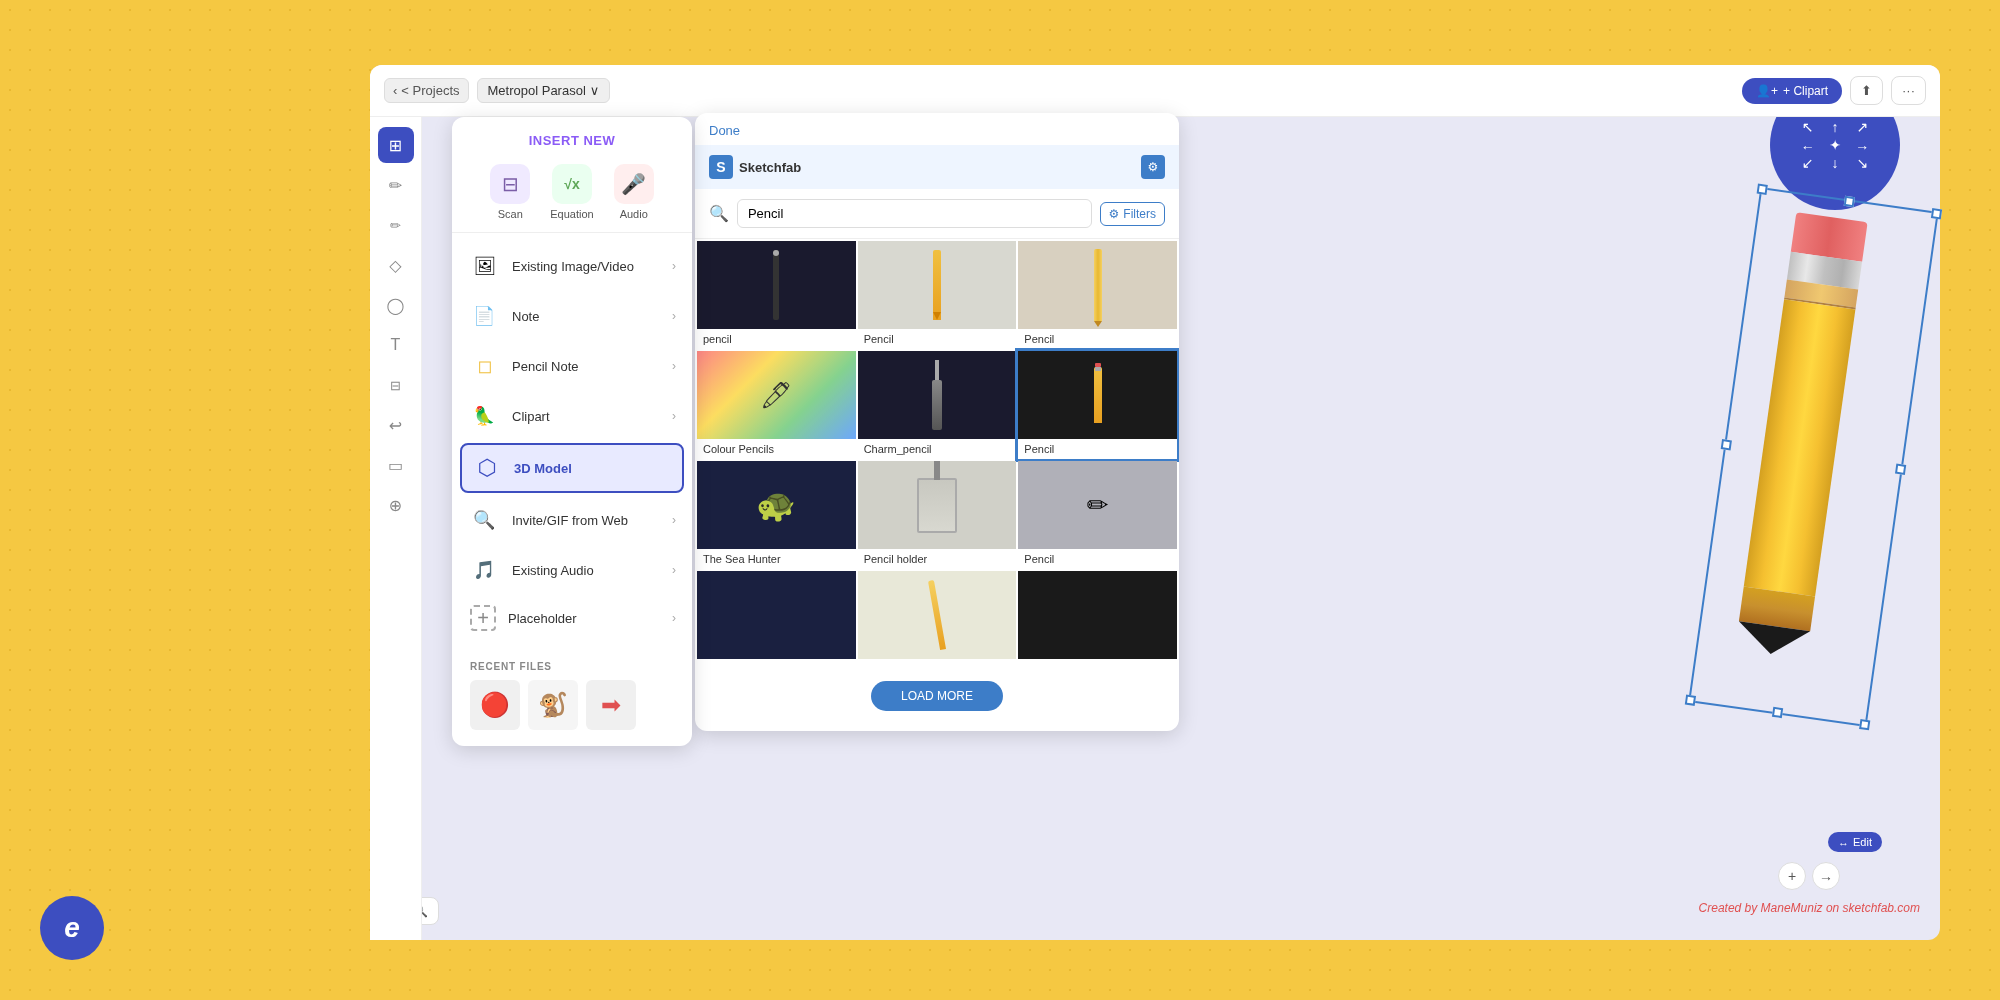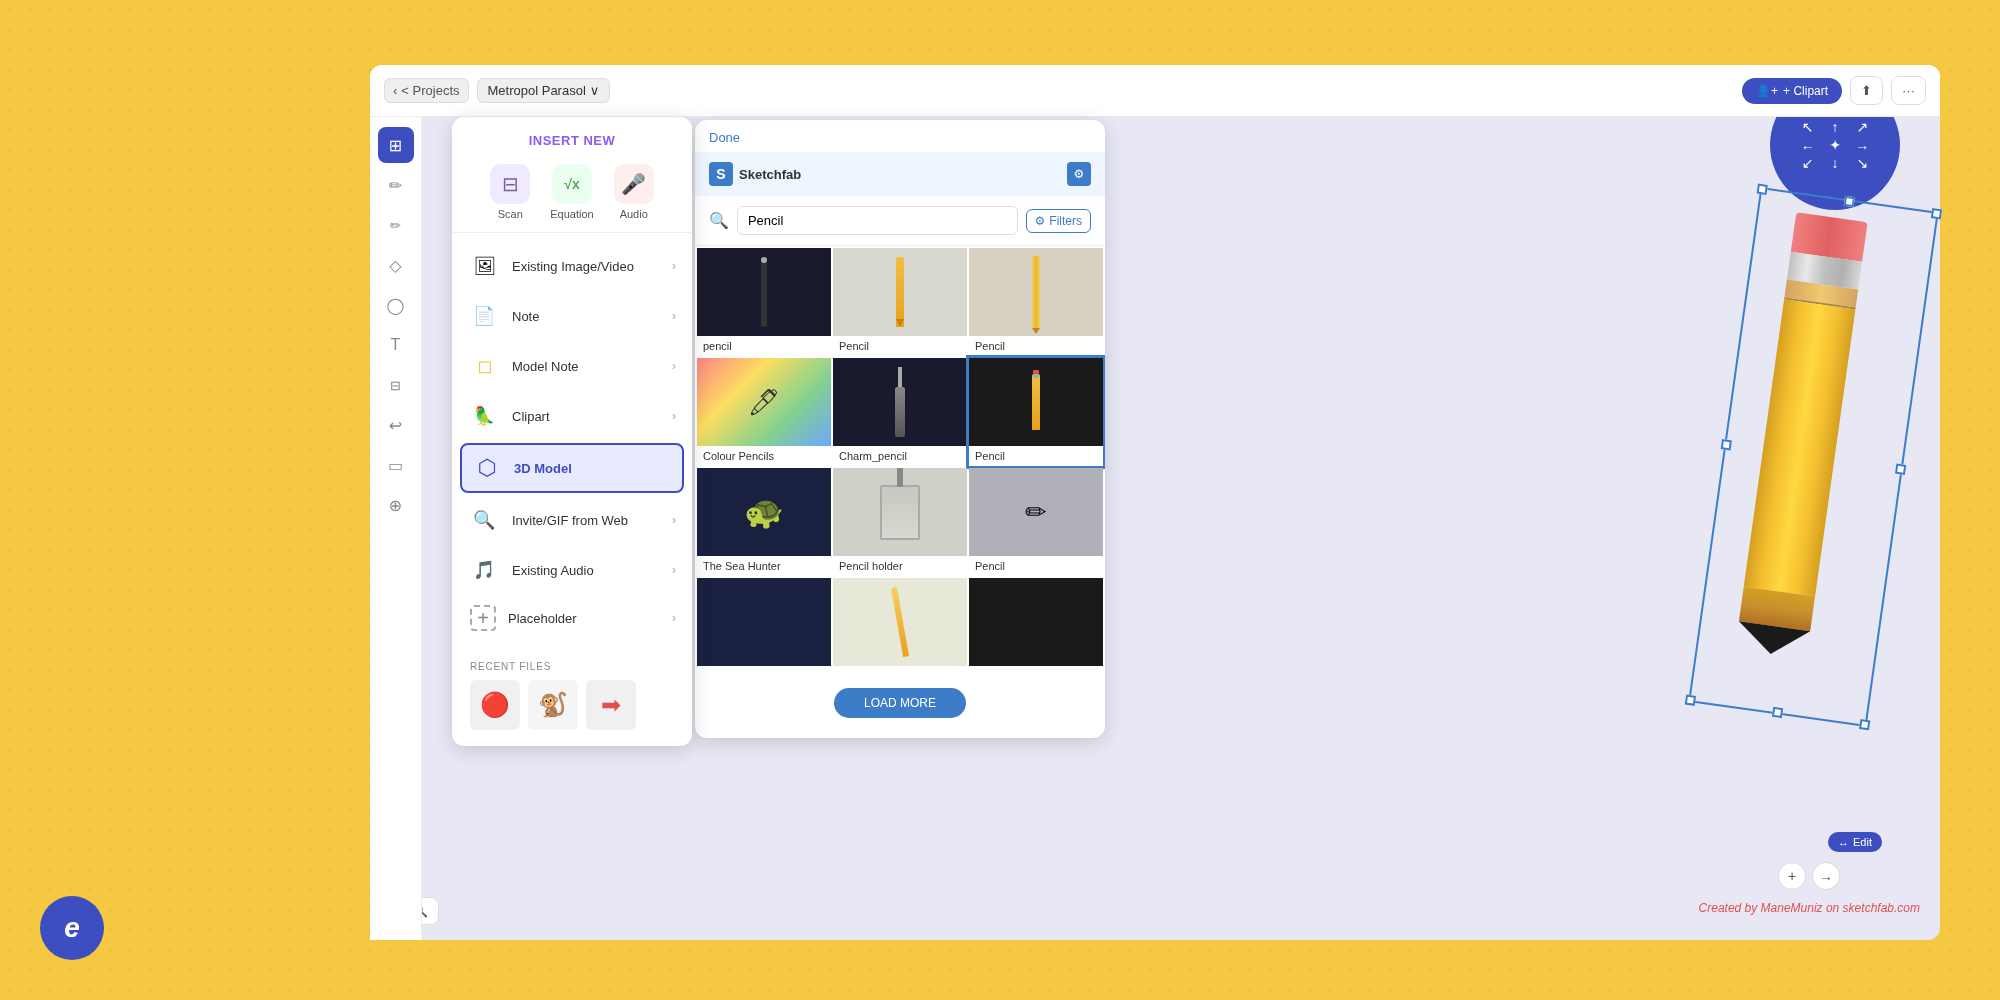--- a/index.html
+++ b/index.html
@@ -229,21 +229,21 @@
       font-size: 12px;
     }
 
     .recent-files-section {
       padding: 12px 18px 0;
     }
 
     .recent-files-label {
       font-size: 10px;
       color: #888;
-      font-weight: 400;
+      font-weight: 700;
       letter-spacing: 0.8px;
       margin-bottom: 8px;
     }
 
     .recent-files-row {
       display: flex;
       gap: 8px;
       overflow: hidden;
     }
 
@@ -255,22 +255,22 @@
       display: flex;
       align-items: center;
       justify-content: center;
       font-size: 24px;
     }
 
     
     .sketchfab-panel {
       position: absolute;
       left: 695px;
-      top: 120px;
-      width: 410px;
+      top: 113px;
+      width: 484px;
       background: white;
       border-radius: 12px;
       box-shadow: 0 4px 20px rgba(0,0,0,0.15);
       z-index: 90;
       overflow: hidden;
     }
 
     .sketchfab-header {
       background: #EEF5FF;
       padding: 10px 14px;
@@ -587,21 +587,21 @@
       <span class="insert-menu-item-label">Existing Image/Video</span>
       <span class="insert-menu-chevron">›</span>
     </div>
     <div class="insert-menu-item">
       <div class="insert-menu-item-icon">📄</div>
       <span class="insert-menu-item-label">Note</span>
       <span class="insert-menu-chevron">›</span>
     </div>
     <div class="insert-menu-item">
       <div class="insert-menu-item-icon" style="color:#F0C040">◻</div>
-      <span class="insert-menu-item-label">Model Note</span>
+      <span class="insert-menu-item-label">Pencil Note</span>
       <span class="insert-menu-chevron">›</span>
     </div>
     <div class="insert-menu-item">
       <div class="insert-menu-item-icon">🦜</div>
       <span class="insert-menu-item-label">Clipart</span>
       <span class="insert-menu-chevron">›</span>
     </div>
     <div class="insert-menu-item active-item">
       <div class="insert-menu-item-icon" style="color:#3D4EC0; font-size:22px">⬡</div>
       <span class="insert-menu-item-label" style="color:#3D4EC0; font-weight:600">3D Model</span>

